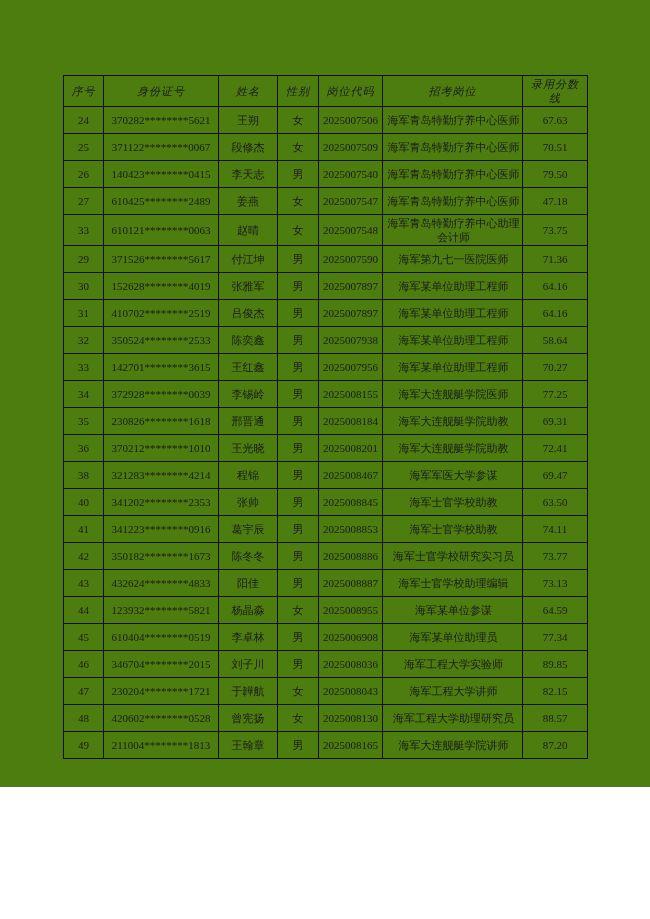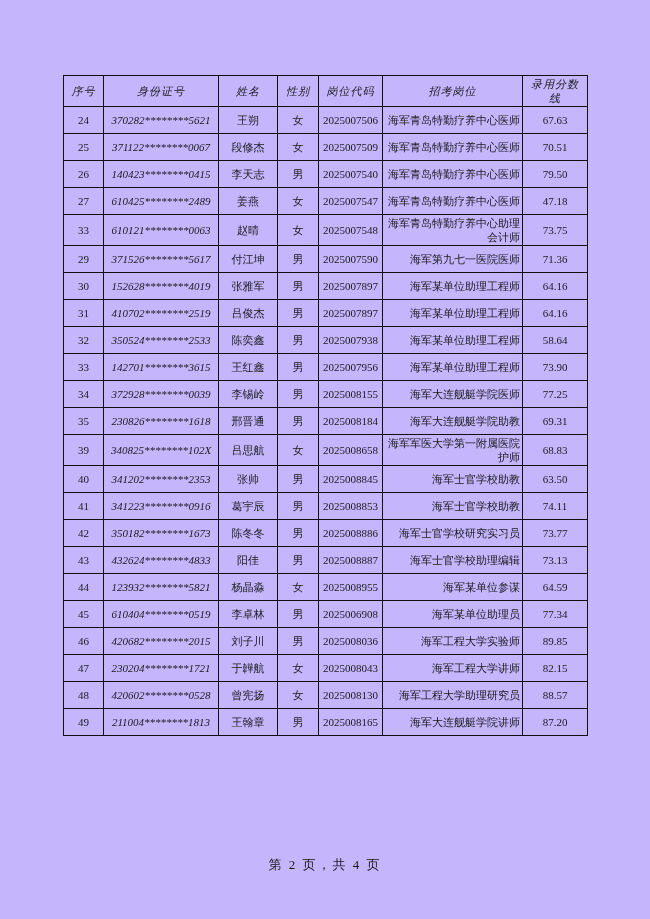--- a/index.html
+++ b/index.html
@@ -3,22 +3,22 @@
 <meta charset="utf-8">
 <style>
   html, body {
     margin: 0;
     padding: 0;
     background: #ffffff;
   }
   .page {
     position: relative;
     width: 650px;
-    height: 919px;
-    background: #c4b5fd;
+    height: 787px;
+    background: #4d7c0f;
     font-family: "Liberation Serif", "DejaVu Serif", serif;
     color: #1b1b1b;
     overflow: hidden;
   }
   table.roster {
     position: absolute;
     left: 63px;
     top: 75px;
     width: 524px;
     border-collapse: collapse;
@@ -37,26 +37,26 @@
   }
   table.roster thead tr { height: 28px; }
   table.roster tbody tr { height: 27px; }
   table.roster th {
     font-style: italic;
     font-weight: normal;
     letter-spacing: 1px;
   }
   
   table.roster td.c5 {
-    text-align: right;
+    text-align: center;
     padding-left: 4px;
     padding-right: 2px;
   }
   
-  table.roster td.c1 { letter-spacing: 0px; font-style: italic; }
+  table.roster td.c1 { letter-spacing: 0px; }
   .footer {
     position: absolute;
     left: 0;
     top: 856px;
     width: 100%;
     text-align: center;
     font-size: 13px;
     letter-spacing: 2px;
     color: #1b1b1b;
   }
@@ -169,48 +169,57 @@
           <td class="c5">海军某单位助理工程师</td>
           <td class="c6">58.64</td>
         </tr>
         <tr>
           <td class="c0">33</td>
           <td class="c1">142701********3615</td>
           <td class="c2">王红鑫</td>
           <td class="c3">男</td>
           <td class="c4">2025007956</td>
           <td class="c5">海军某单位助理工程师</td>
-          <td class="c6">73.90</td>
+          <td class="c6">70.27</td>
         </tr>
         <tr>
           <td class="c0">34</td>
           <td class="c1">372928********0039</td>
           <td class="c2">李锡岭</td>
           <td class="c3">男</td>
           <td class="c4">2025008155</td>
           <td class="c5">海军大连舰艇学院医师</td>
           <td class="c6">77.25</td>
         </tr>
         <tr>
           <td class="c0">35</td>
           <td class="c1">230826********1618</td>
           <td class="c2">邢晋通</td>
           <td class="c3">男</td>
           <td class="c4">2025008184</td>
           <td class="c5">海军大连舰艇学院助教</td>
           <td class="c6">69.31</td>
         </tr>
         <tr>
-          <td class="c0">39</td>
-          <td class="c1">340825********102X</td>
-          <td class="c2">吕思航</td>
-          <td class="c3">女</td>
-          <td class="c4">2025008658</td>
-          <td class="c5">海军军医大学第一附属医院护师</td>
-          <td class="c6">68.83</td>
+          <td class="c0">36</td>
+          <td class="c1">370212********1010</td>
+          <td class="c2">王光晓</td>
+          <td class="c3">男</td>
+          <td class="c4">2025008201</td>
+          <td class="c5">海军大连舰艇学院助教</td>
+          <td class="c6">72.41</td>
+        </tr>
+        <tr>
+          <td class="c0">38</td>
+          <td class="c1">321283********4214</td>
+          <td class="c2">程锦</td>
+          <td class="c3">男</td>
+          <td class="c4">2025008467</td>
+          <td class="c5">海军军医大学参谋</td>
+          <td class="c6">69.47</td>
         </tr>
         <tr>
           <td class="c0">40</td>
           <td class="c1">341202********2353</td>
           <td class="c2">张帅</td>
           <td class="c3">男</td>
           <td class="c4">2025008845</td>
           <td class="c5">海军士官学校助教</td>
           <td class="c6">63.50</td>
         </tr>
@@ -254,21 +263,21 @@
           <td class="c0">45</td>
           <td class="c1">610404********0519</td>
           <td class="c2">李卓林</td>
           <td class="c3">男</td>
           <td class="c4">2025006908</td>
           <td class="c5">海军某单位助理员</td>
           <td class="c6">77.34</td>
         </tr>
         <tr>
           <td class="c0">46</td>
-          <td class="c1">420682********2015</td>
+          <td class="c1">346704********2015</td>
           <td class="c2">刘子川</td>
           <td class="c3">男</td>
           <td class="c4">2025008036</td>
           <td class="c5">海军工程大学实验师</td>
           <td class="c6">89.85</td>
         </tr>
         <tr>
           <td class="c0">47</td>
           <td class="c1">230204********1721</td>
           <td class="c2">于韡航</td>

